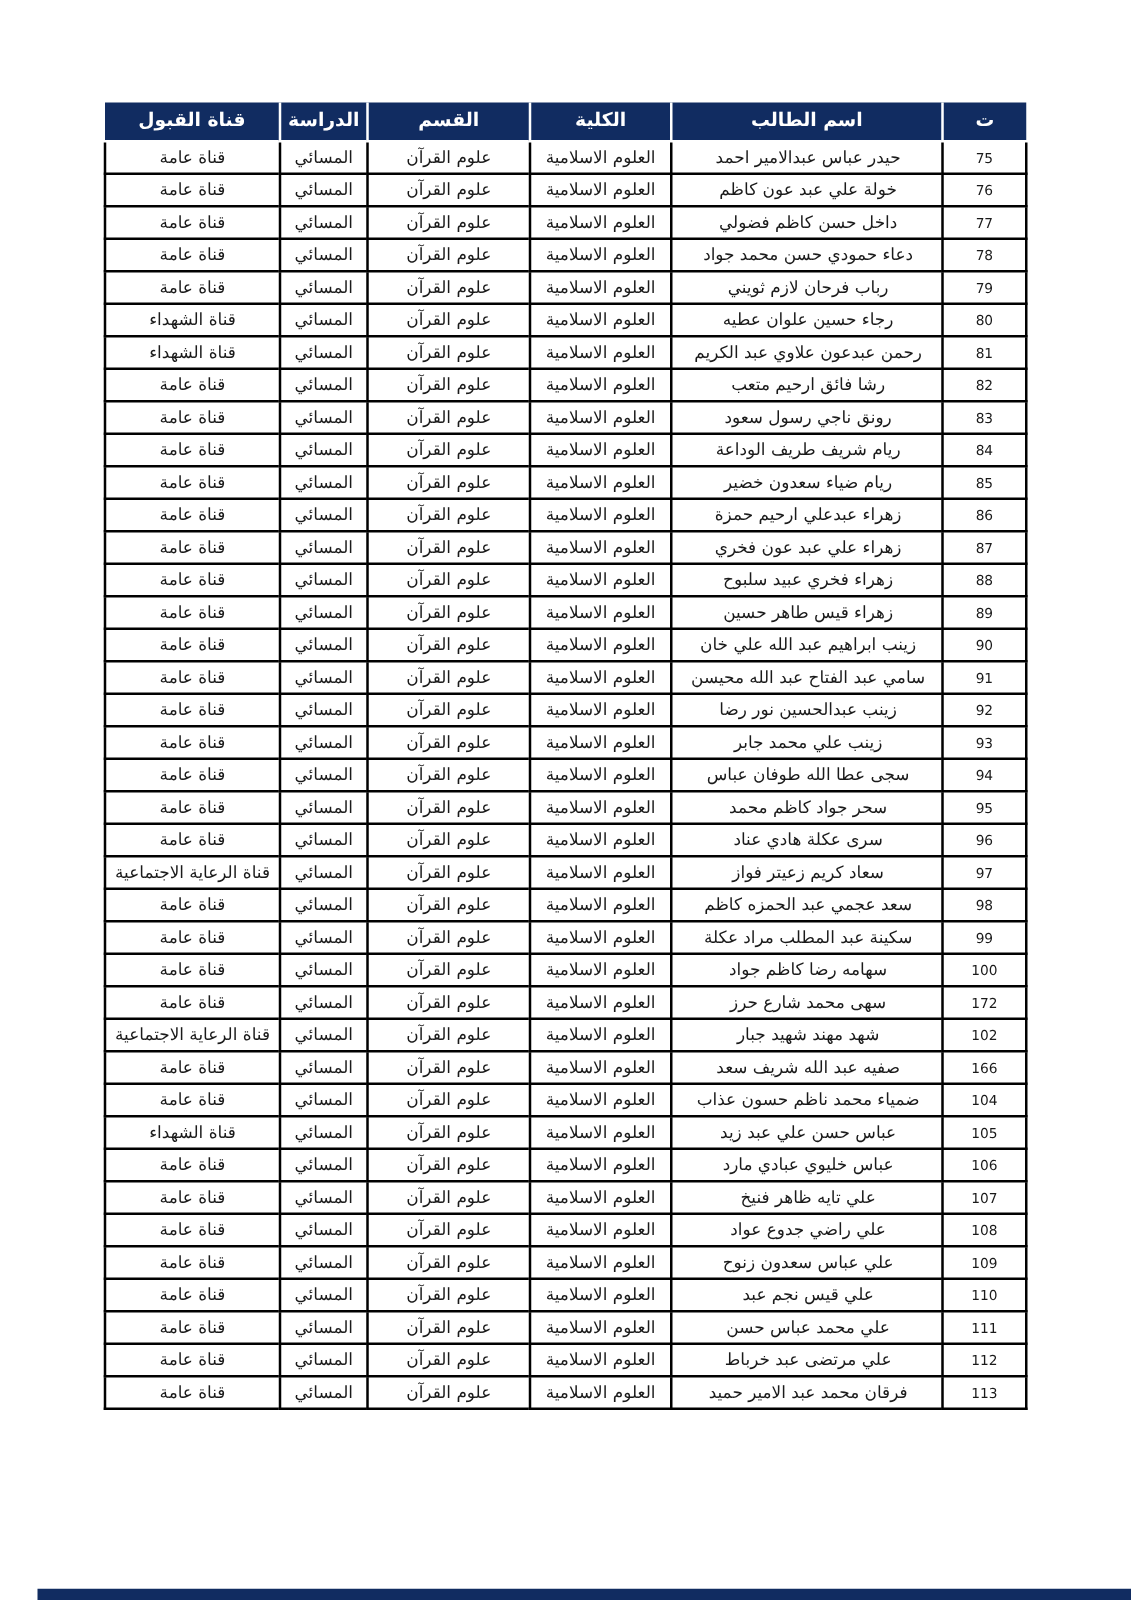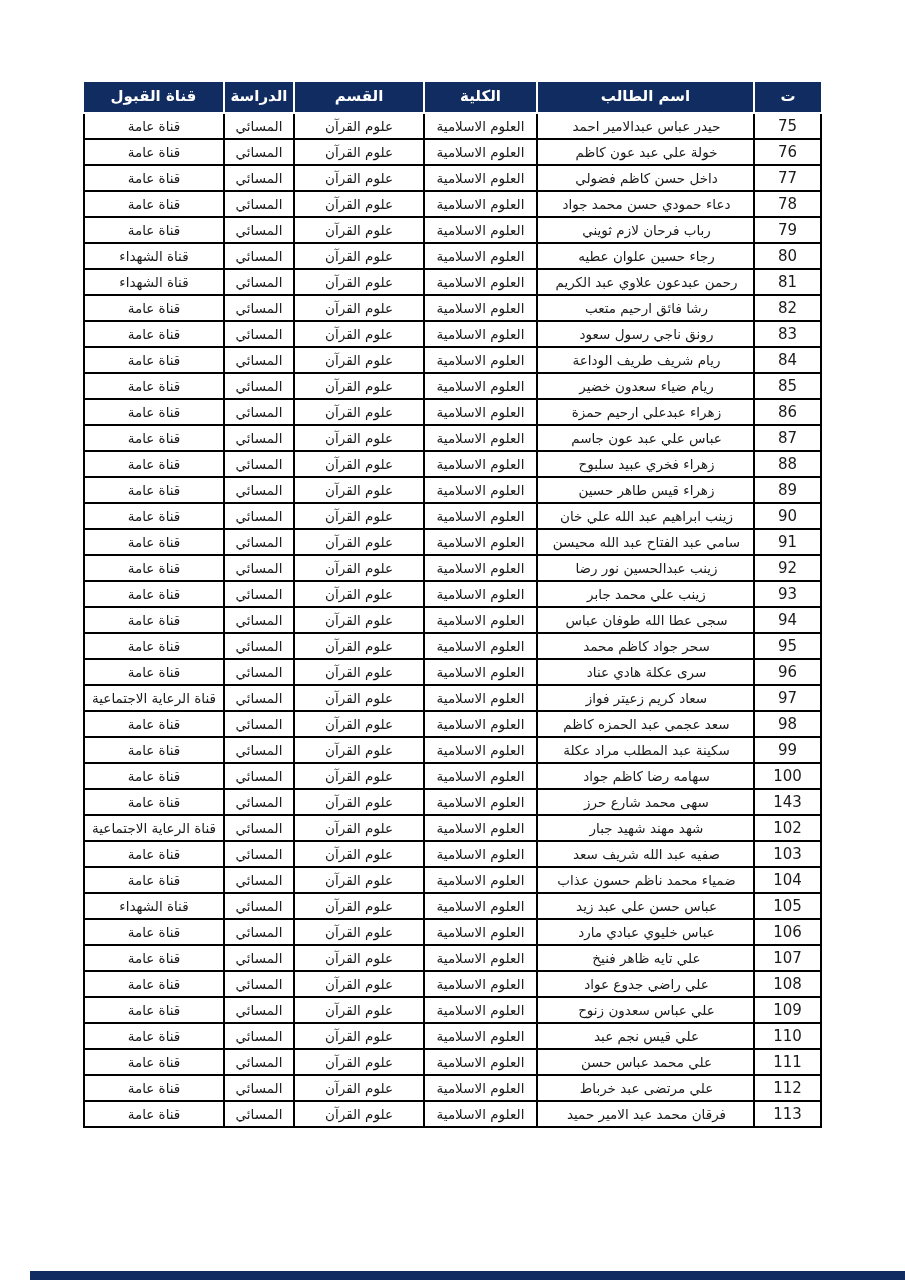--- a/index.html
+++ b/index.html
@@ -29,21 +29,21 @@
   }
   thead th:first-child{border-right:none;}
   thead th:last-child{border-left:none;}
   tbody td{
     background:#ffffff;border:2px solid var(--grid);
     height:22px;padding:1px 3px;
     font-size:13.5px;color:var(--body-text);
     text-align:center;vertical-align:middle;
     white-space:nowrap;overflow:hidden;
   }
-  tbody td.c-no{font-size:15px;text-align:center;}
+  tbody td.c-no{font-size:11px;text-align:center;}
   tbody td.c-name{text-align:center;padding-right:1px;}
   .footer-accent{
     position:absolute;bottom:0;right:0;left:30px;height:9px;
     background:var(--accent);
   }
 </style>
 </head>
 <body>
 
 <div class="page">
@@ -171,21 +171,21 @@
       <td class="c-no">86</td>
       <td class="c-name">زهراء عبدعلي ارحيم حمزة</td>
       <td class="c-college">العلوم الاسلامية</td>
       <td class="c-dept">علوم القرآن</td>
       <td class="c-study">المسائي</td>
       <td class="c-channel">قناة عامة</td>
     </tr>
 
     <tr>
       <td class="c-no">87</td>
-      <td class="c-name">عباس علي عبد عون جاسم</td>
+      <td class="c-name">زهراء علي عبد عون فخري</td>
       <td class="c-college">العلوم الاسلامية</td>
       <td class="c-dept">علوم القرآن</td>
       <td class="c-study">المسائي</td>
       <td class="c-channel">قناة عامة</td>
     </tr>
 
     <tr>
       <td class="c-no">88</td>
       <td class="c-name">زهراء فخري عبيد سلبوح</td>
       <td class="c-college">العلوم الاسلامية</td>
@@ -296,39 +296,39 @@
     <tr>
       <td class="c-no">100</td>
       <td class="c-name">سهامه رضا كاظم جواد</td>
       <td class="c-college">العلوم الاسلامية</td>
       <td class="c-dept">علوم القرآن</td>
       <td class="c-study">المسائي</td>
       <td class="c-channel">قناة عامة</td>
     </tr>
 
     <tr>
-      <td class="c-no">143</td>
+      <td class="c-no">172</td>
       <td class="c-name">سهى محمد شارع حرز</td>
       <td class="c-college">العلوم الاسلامية</td>
       <td class="c-dept">علوم القرآن</td>
       <td class="c-study">المسائي</td>
       <td class="c-channel">قناة عامة</td>
     </tr>
 
     <tr>
       <td class="c-no">102</td>
       <td class="c-name">شهد مهند شهيد جبار</td>
       <td class="c-college">العلوم الاسلامية</td>
       <td class="c-dept">علوم القرآن</td>
       <td class="c-study">المسائي</td>
       <td class="c-channel">قناة الرعاية الاجتماعية</td>
     </tr>
 
     <tr>
-      <td class="c-no">103</td>
+      <td class="c-no">166</td>
       <td class="c-name">صفيه عبد الله شريف سعد</td>
       <td class="c-college">العلوم الاسلامية</td>
       <td class="c-dept">علوم القرآن</td>
       <td class="c-study">المسائي</td>
       <td class="c-channel">قناة عامة</td>
     </tr>
 
     <tr>
       <td class="c-no">104</td>
       <td class="c-name">ضمياء محمد ناظم حسون عذاب</td>

